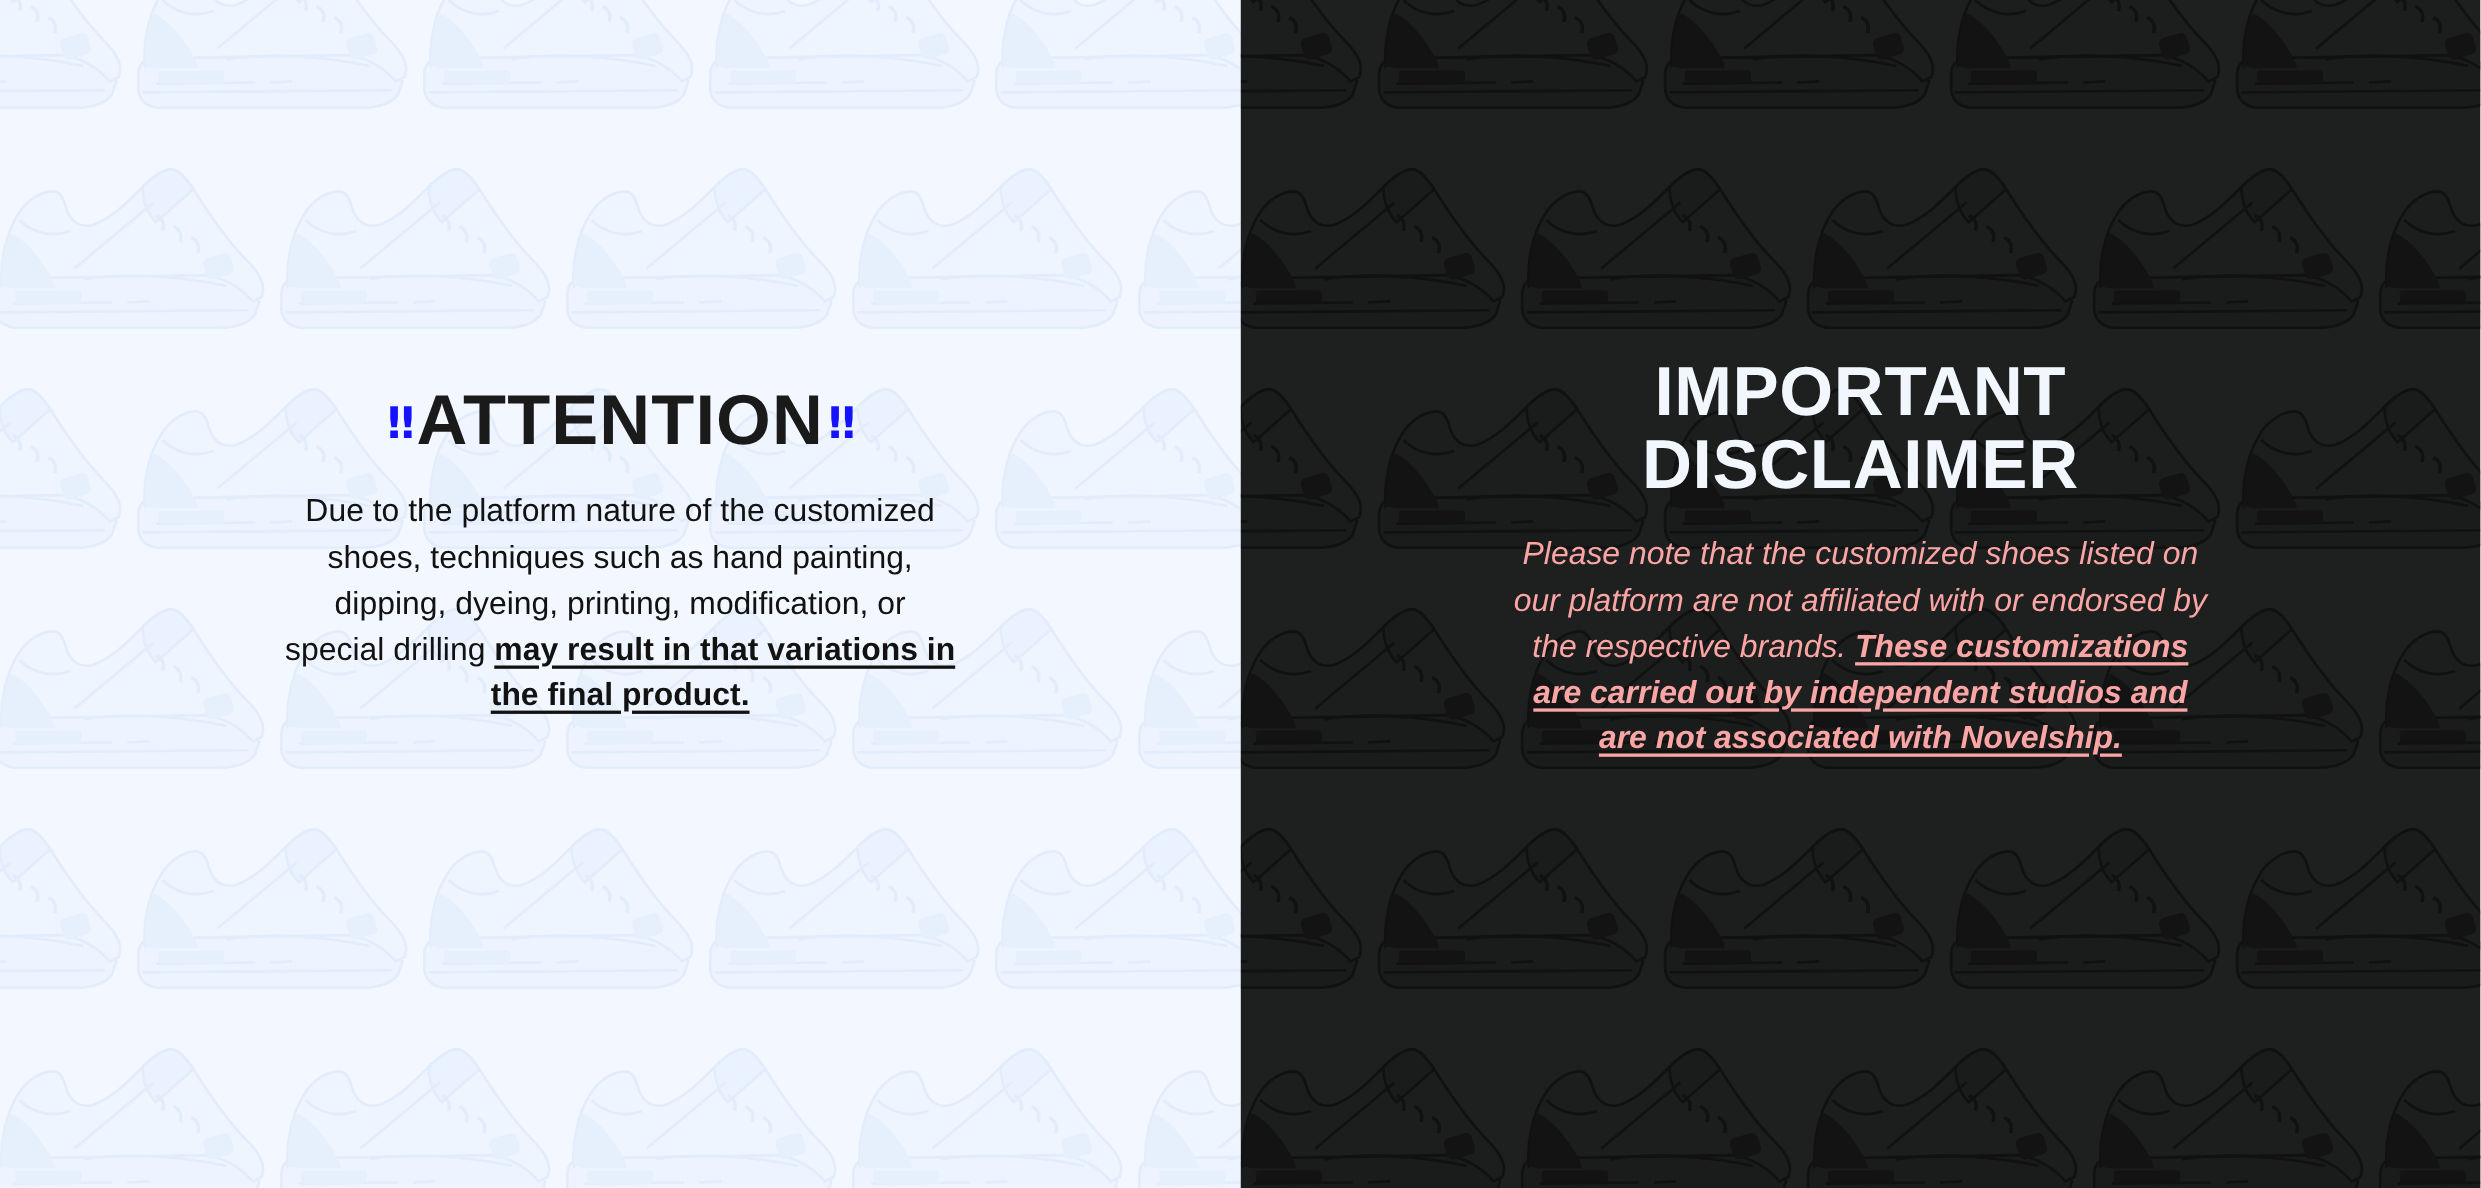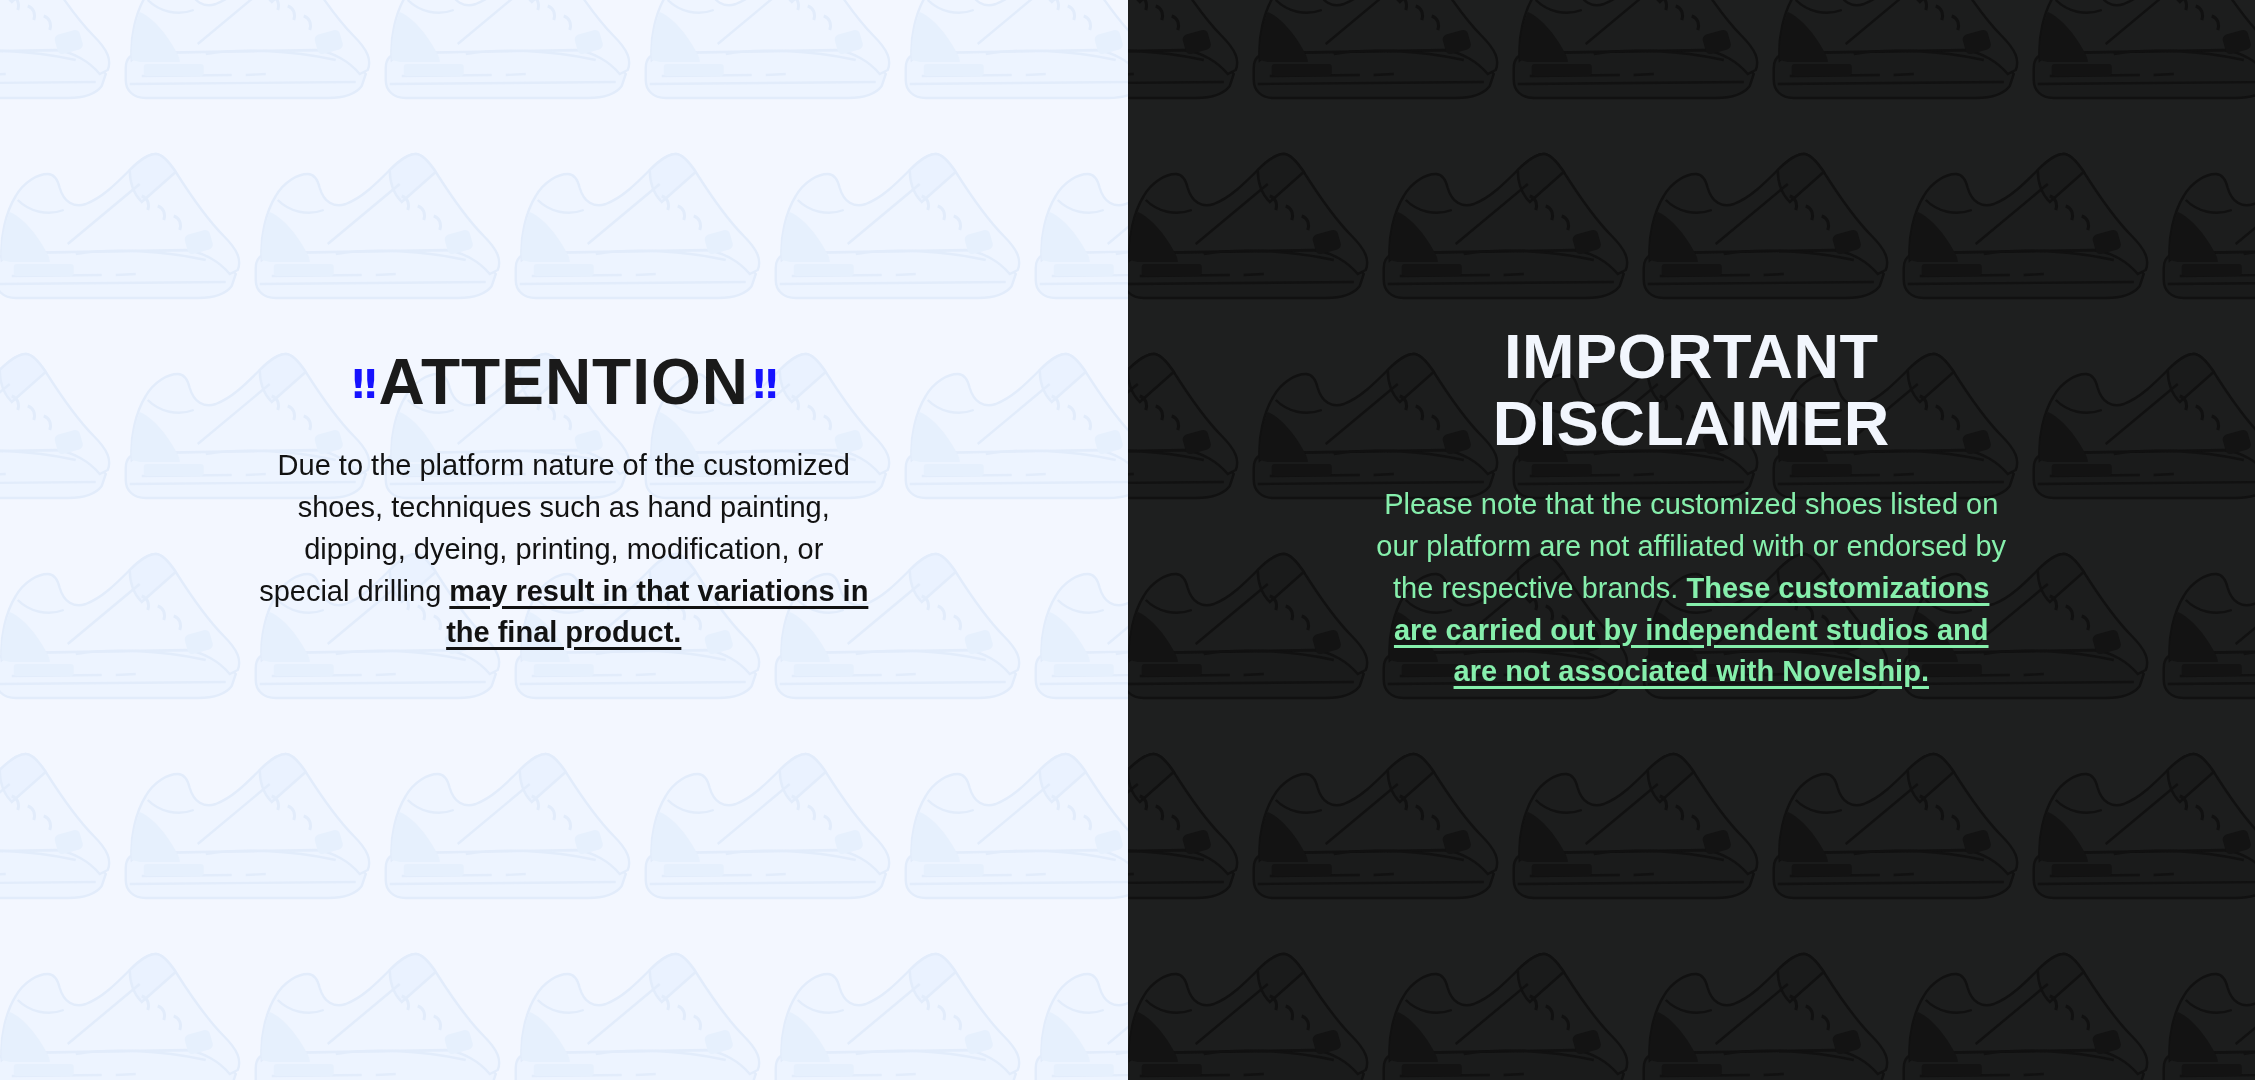--- a/index.html
+++ b/index.html
@@ -96,22 +96,23 @@
     line-height: 1.44;
     font-weight: 400;
   }
 
   .body-copy--light {
     color: #121212;
     max-width: 610px;
   }
 
   .body-copy--dark {
-    color: #86efac;
+    color: #fca5a5;
     max-width: 640px;
+    font-style: italic;
   }
 
   .emph {
     font-weight: 700;
     text-decoration: underline;
     text-underline-offset: 5px;
     text-decoration-thickness: 2.5px;
   }
 </style>
 </head>

